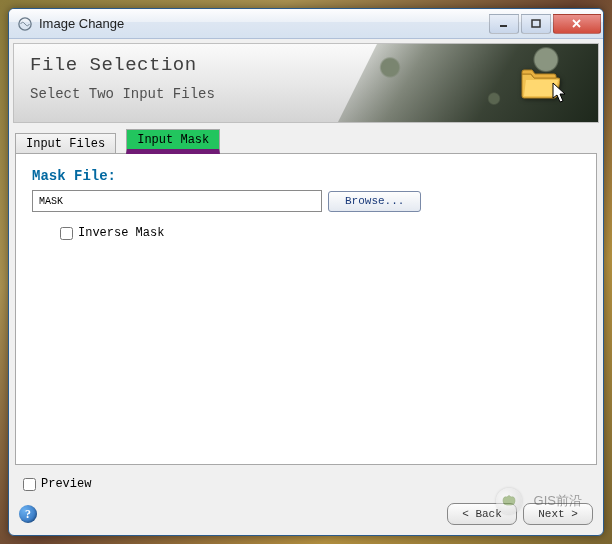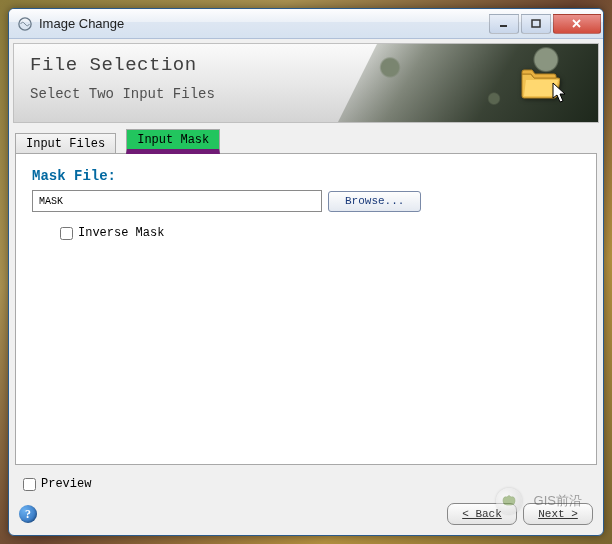--- a/index.html
+++ b/index.html
@@ -169,21 +169,20 @@
   min-width: 70px;
   padding: 0 10px;
   margin-left: 6px;
   font-family: "Courier New", monospace;
   font-size: 11px;
   color: #333;
   background: linear-gradient(to bottom, #fefefe, #e4e4e4);
   border: 1px solid #888;
   border-radius: 7px;
   cursor: pointer;
-  text-decoration: underline;
 }
 .watermark {
   position: absolute;
   right: 30px; bottom: 30px;
   display: flex; align-items: center; gap: 12px;
   opacity: 0.55;
   pointer-events: none;
   font-family: sans-serif;
 }
 .wm-logo {

